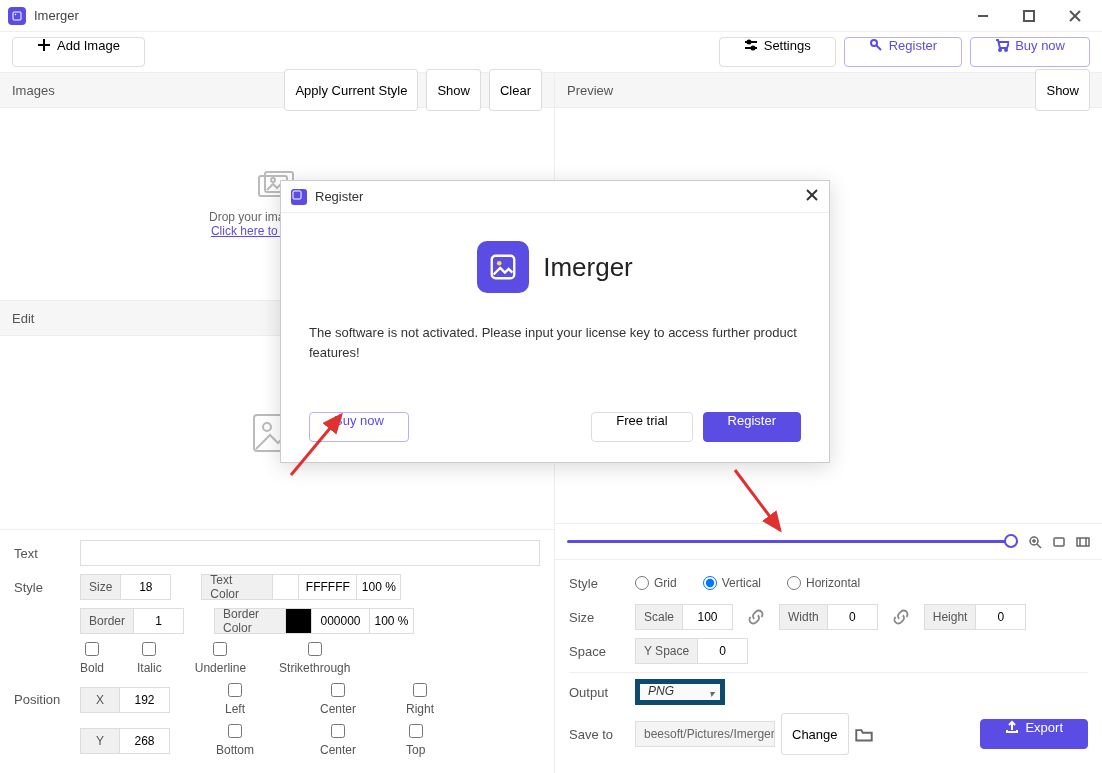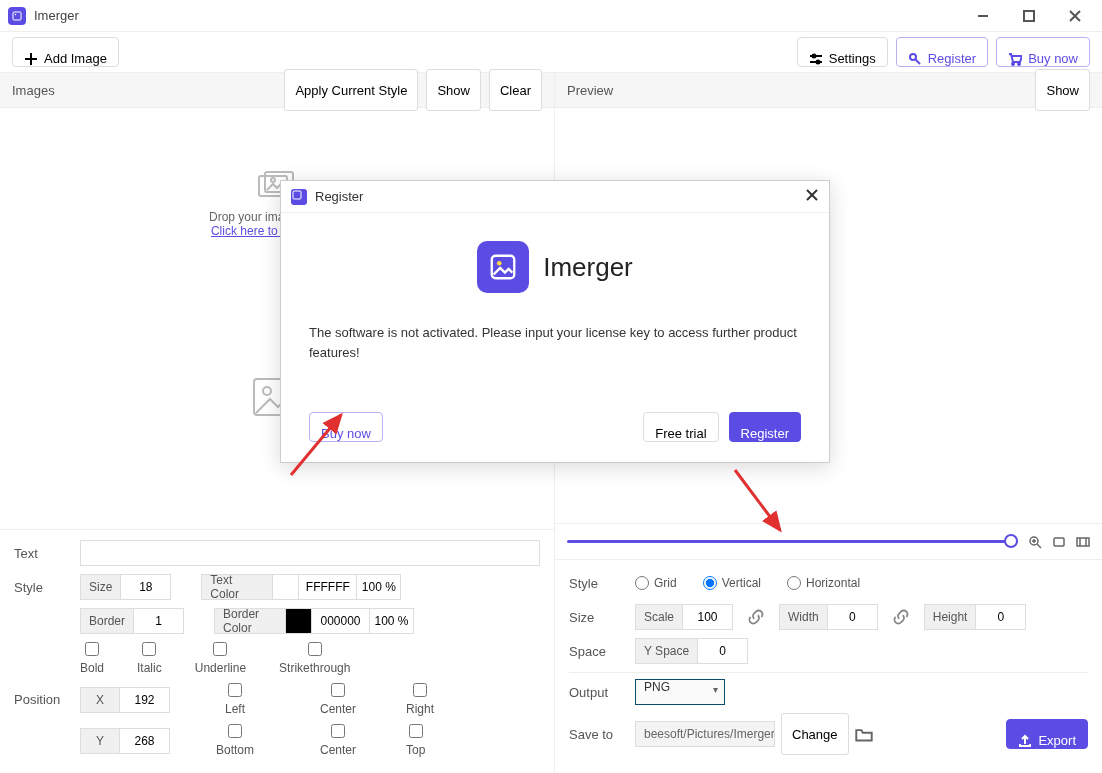--- a/index.html
+++ b/index.html
@@ -8,21 +8,21 @@
 
 .titlebar { height: 32px; display: flex; align-items: center; padding: 0 4px 0 8px; border-bottom: 1px solid #eee; }
 .titlebar .app-icon { width: 18px; height: 18px; background: #5b4de3; border-radius: 4px; display: flex; align-items: center; justify-content: center; margin-right: 8px; }
 .titlebar .app-icon svg { width: 12px; height: 12px; }
 .titlebar .title { flex: 1; font-size: 13px; color: #444; }
 .titlebar .win-controls { display: flex; }
 .titlebar .win-btn { width: 46px; height: 32px; display: flex; align-items: center; justify-content: center; color: #555; }
 
 
 .topbar { height: 40px; display: flex; align-items: center; padding: 0 12px; gap: 8px; }
-.btn { display: inline-flex; align-items: flex-end; gap: 6px; height: 30px; padding: 0 11px; border: 1px solid #ddd; background: #fff; border-radius: 4px; font-size: 13px; cursor: pointer; }
+.btn { display: inline-flex; align-items: flex-start; gap: 6px; height: 30px; padding: 0 24px; border: 1px solid #ddd; background: #fff; border-radius: 4px; font-size: 13px; cursor: pointer; }
 .btn.accent { border-color: #b8b2f4; color: #5b4de3; }
 .btn.primary { background: #5b4de3; border-color: #5b4de3; color: #fff; }
 .spacer { flex: 1; }
 .icon-sm { width: 14px; height: 14px; stroke: currentColor; fill: none; stroke-width: 2; }
 
 
 .main { display: flex; height: calc(100% - 72px); }
 .left { width: 555px; border-right: 1px solid #eee; display: flex; flex-direction: column; gap: 36px; }
 .right { flex: 1; display: flex; flex-direction: column; }
 
@@ -53,21 +53,21 @@
 .preview-body { flex: 1; }
 .preview-controls { height: 36px; border-top: 1px solid #eee; display: flex; align-items: center; padding: 0 12px; gap: 10px; }
 .slider-track { flex: 1; height: 3px; background: #5b4de3; border-radius: 2px; position: relative; }
 .slider-thumb { position: absolute; right: 0; top: -6px; width: 14px; height: 14px; border: 2px solid #5b4de3; background: #fff; border-radius: 50%; }
 .tiny-icon { width: 14px; height: 14px; stroke: #666; fill: none; stroke-width: 1.5; cursor: pointer; }
 
 .bottom-right { border-top: 1px solid #eee; padding: 10px 14px; }
 .radio { display: flex; align-items: flex-start; gap: 5px; font-size: 12px; color: #555; margin-right: 20px; }
 .radio input { width: 14px; height: 14px; }
 .link-icon { width: 18px; height: 18px; stroke: #888; fill: none; stroke-width: 2; margin: 0 8px; }
-.select { height: 26px; border: 1px solid #0c4a6e; padding: 0 20px 0 8px; font-size: 12px; background: #fafafa; position: relative; min-width: 90px;}
+.select { height: 26px; border: 5px solid #0c4a6e; padding: 0 20px 0 8px; font-size: 12px; background: #fafafa; position: relative; min-width: 90px; font-style: italic;}
 .select::after { content: "▾"; position: absolute; right: 6px; top: 4px; color: #666; font-size: 10px; }
 .path-box { height: 26px; border: 1px solid #ddd; background: #f4f4f4; padding: 0 8px; display: flex; align-items: center; font-size: 12px; color: #666; width: 140px; overflow: hidden; }
 
 
 .modal-overlay { position: absolute; inset: 0; display: flex; align-items: center; justify-content: center; pointer-events: none; }
 .modal { width: 550px; background: #fff; border: 1px solid #ccc; box-shadow: 0 4px 20px rgba(0,0,0,.15); pointer-events: auto; position: absolute; top: 180px; left: 280px; }
 .modal-titlebar { height: 32px; display: flex; align-items: center; padding: 0 10px; border-bottom: 1px solid #eee; }
 .modal-titlebar .app-icon { width: 16px; height: 16px; margin-right: 8px; }
 .modal-body { padding: 28px 28px 18px; }
 .modal-logo { display: flex; align-items: center; justify-content: center; gap: 14px; margin-bottom: 30px; }
@@ -163,20 +163,23 @@
     </div>
     <div class="drop-area">
       <svg class="placeholder-icon stack-icon" viewBox="0 0 40 30">
         <rect x="2" y="6" width="28" height="20" rx="2"></rect>
           <rect x="8" y="2" width="28" height="20" rx="2"></rect>
           <circle cx="16" cy="10" r="2"></circle>
           <path d="M10 20l6-6 4 4 6-6 6 6"></path>
       </svg>
       <div class="line1">Drop your images here or</div>
       <a href="#">Click here to add images</a>
+    </div>
+    <div class="section-head">
+      <span>Edit</span>
     </div>
     <div class="edit-area">
       <svg class="placeholder-big stack-icon" viewBox="0 0 50 40">
         <rect x="2" y="2" width="46" height="36" rx="3"></rect>
           <circle cx="15" cy="14" r="4"></circle>
           <path d="M4 36l14-14 8 8 10-10 12 12"></path>
       </svg>
     </div>
 
     <div class="bottom-left">

